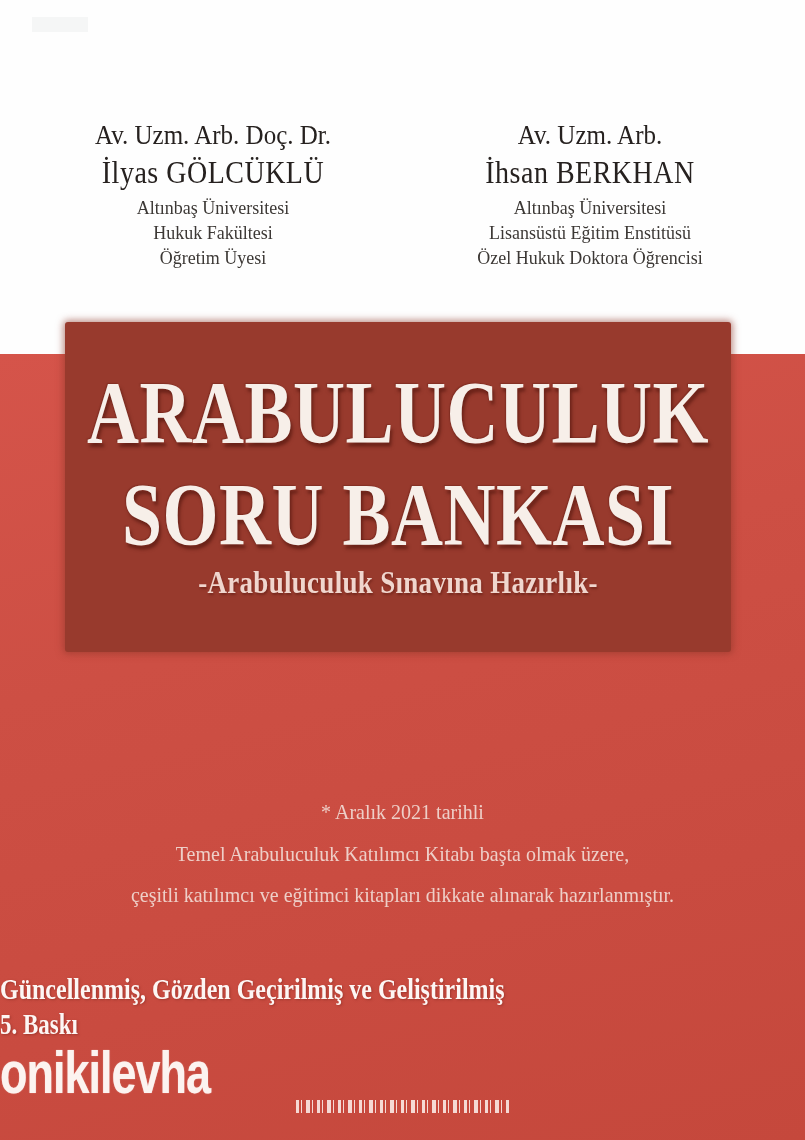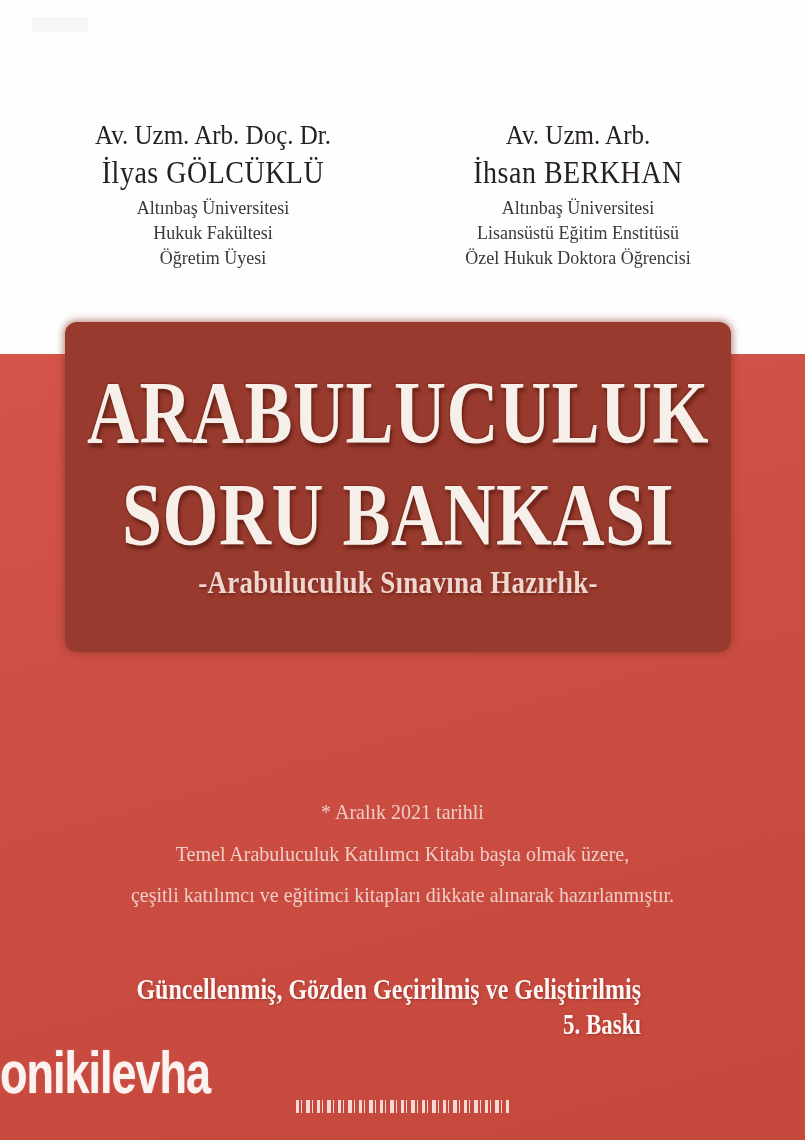--- a/index.html
+++ b/index.html
@@ -22,21 +22,21 @@
     position: absolute;
     left: 32px; top: 17px;
     width: 56px; height: 15px;
     background: #f5f6f6;
   }
 
   
   .authors { position: absolute; left: 0; top: 118px; width: 805px; }
   .author { position: absolute; text-align: center; color: #26211f; }
   .author-left  { left: 48px;  width: 330px; }
-  .author-right { left: 408px; width: 340px; }
+  .author-right { left: 420px; width: 340px; }
   .a-title {
     font-size: 25px; height: 34px; line-height: 34px;
     transform: scaleY(1.08); transform-origin: center;
   }
   .a-name {
     font-size: 28px; height: 38px; line-height: 38px; margin-top: 2px;
     letter-spacing: 0.5px;
     transform: scaleY(1.15); transform-origin: center;
   }
   .a-affil {
@@ -53,21 +53,21 @@
     width: 805px; height: 786px;
     background: linear-gradient(165deg, #d5544a 0%, #cd4f44 35%, #c94b40 70%, #c5483c 100%);
   }
 
   
   .title-box {
     position: absolute;
     left: 65px; top: 322px;
     width: 666px; height: 330px;
     background: #983a2d;
-    border-radius: 12px;
+    border-radius: 3px;
     box-shadow: 0 0 7px 2px rgba(140, 52, 40, 0.55);
     text-align: center;
   }
   .t-line {
     color: #f7efe9;
     font-size: 72px; line-height: 78px; font-weight: bold;
     letter-spacing: 0.5px;
     transform: scaleY(1.22); transform-origin: center;
     text-shadow: 2px 3px 3px rgba(70, 15, 8, 0.55), -1px -1px 1px rgba(70, 15, 8, 0.25);
     white-space: nowrap;
@@ -91,21 +91,21 @@
     text-align: center;
     color: #eecfc8;
     font-size: 20px; line-height: 38px;
     transform: scaleY(1.1); transform-origin: center;
   }
 
   
   .edition {
     position: absolute;
     left: 0; top: 971px; width: 641px;
-    text-align: right;
+    text-align: left;
     color: #fdf6f4;
     font-weight: bold;
     text-shadow: 1px 1px 2px rgba(120, 35, 28, 0.5);
   }
   .edition-revision {
     font-size: 24px; height: 36px; line-height: 36px;
     transform: scaleY(1.25); transform-origin: center;
     white-space: nowrap;
   }
   .edition-run {

